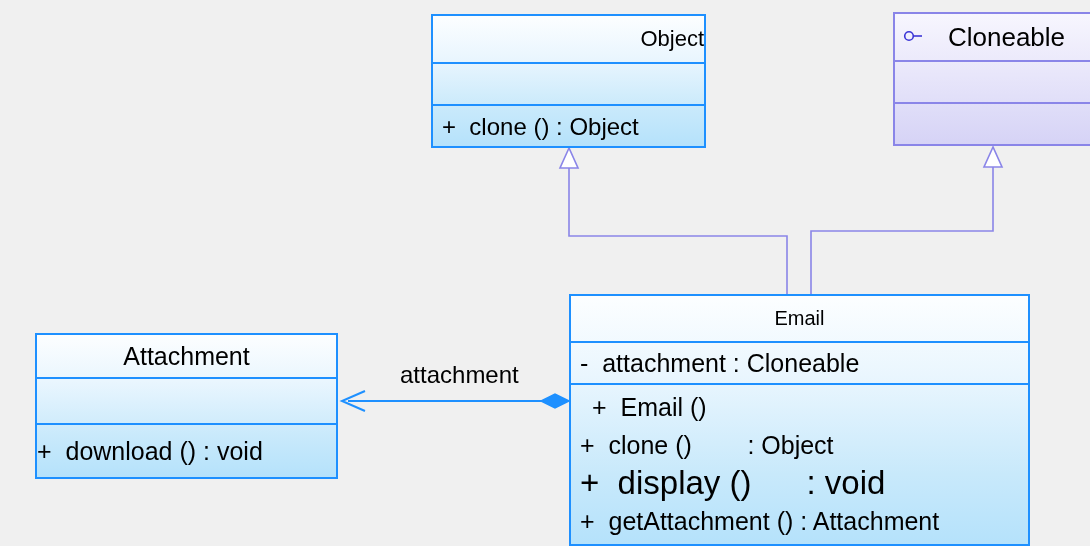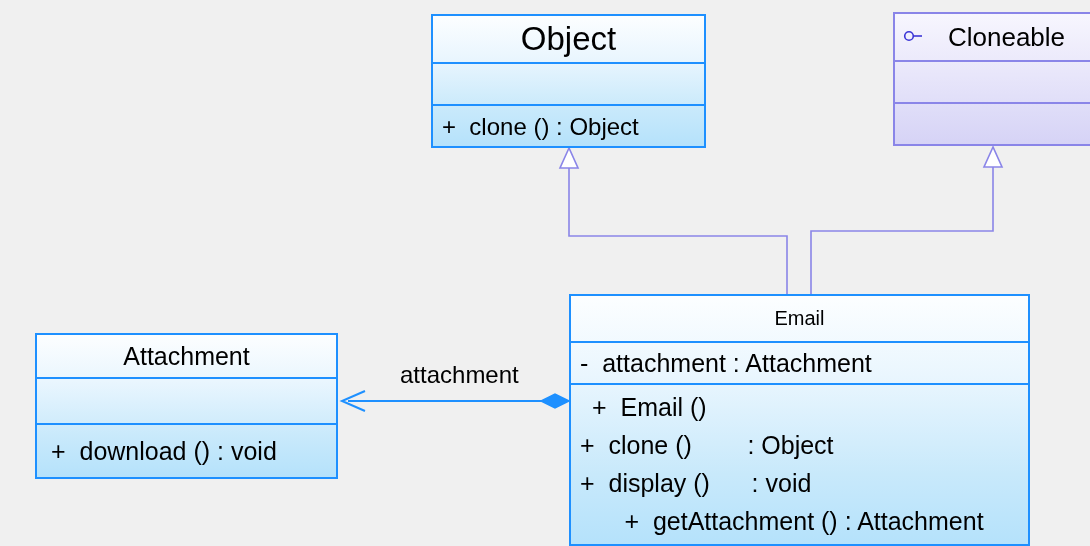--- a/index.html
+++ b/index.html
@@ -88,21 +88,21 @@
       <line x1="548" y1="401" x2="348" y2="401" stroke="#1e90ff" stroke-width="2"></line>
       <polygon points="569,401 555,394 541,401 555,408" fill="#1e90ff" stroke="#1e90ff" stroke-width="1.5"></polygon>
       <polyline points="365,391 342,401 365,411" fill="none" stroke="#1e90ff" stroke-width="2"></polyline>
     </g>
   </svg>
 
   <div class="edge-label" style="left:400px; top:361px; font-size:24px;">attachment</div>
 
   <div class="uml-class" style="left:431px; top:14px; width:275px; height:134px;">
     <div class="compartment" style="height:46px; line-height:46px;">
-      <div class="cls-name" style="font-size:33px; line-height:46px;">Object</div>
+      <div class="cls-name" style="font-size:22px; line-height:46px;text-align:right;">Object</div>
     </div>
     <div class="compartment divided" style="height:42px;"></div>
     <div class="compartment divided" style="height:42px;">
       <div class="member" style="font-size:24px; line-height:42px; padding-left:9px;">+  clone () : Object</div>
     </div>
   </div>
 
   <div class="uml-class iface" style="left:893px; top:12px; width:205px; height:134px;">
     <div class="compartment" style="height:46px;">
       <svg class="iface-icon" style="left:8px; top:14px;" width="22" height="16" viewBox="0 0 22 16">
@@ -114,32 +114,32 @@
     <div class="compartment divided" style="height:42px;"></div>
     <div class="compartment divided" style="height:42px;"></div>
   </div>
 
   <div class="uml-class" style="left:35px; top:333px; width:303px; height:146px;">
     <div class="compartment" style="height:42px;">
       <div class="cls-name" style="font-size:25px; line-height:42px;">Attachment</div>
     </div>
     <div class="compartment divided" style="height:46px;"></div>
     <div class="compartment divided" style="height:54px;">
-      <div class="member" style="font-size:25px; line-height:52px; padding-left:14px;">+  download () : void</div>
+      <div class="member" style="font-size:25px; line-height:52px; padding-left:0;">+  download () : void</div>
     </div>
   </div>
 
   <div class="uml-class" style="left:569px; top:294px; width:461px; height:252px;">
     <div class="compartment" style="height:45px;">
       <div class="cls-name" style="font-size:20px; line-height:45px;">Email</div>
     </div>
     <div class="compartment divided" style="height:42px;">
-      <div class="member" style="font-size:25px; line-height:40px; padding-left:9px;">-  attachment : Attachment</div>
+      <div class="member" style="font-size:25px; line-height:40px; padding-left:9px;">-  attachment : Cloneable</div>
     </div>
     <div class="compartment divided" style="height:163px; padding-top:3px;">
       <div class="member" style="font-size:25px; line-height:38px; padding-left:21px;">+  Email ()</div>
       <div class="member" style="font-size:25px; line-height:38px; padding-left:9px;">+  clone ()        : Object</div>
-      <div class="member" style="font-size:25px; line-height:38px; padding-left:9px;">+  display ()      : void</div>
-      <div class="member" style="font-size:25px; line-height:38px; padding-left:9px;text-align:center;">+  getAttachment () : Attachment</div>
+      <div class="member" style="font-size:33px; line-height:38px; padding-left:9px;">+  display ()      : void</div>
+      <div class="member" style="font-size:25px; line-height:38px; padding-left:9px;">+  getAttachment () : Attachment</div>
     </div>
   </div>
 
 </div>
 
 </body></html>

